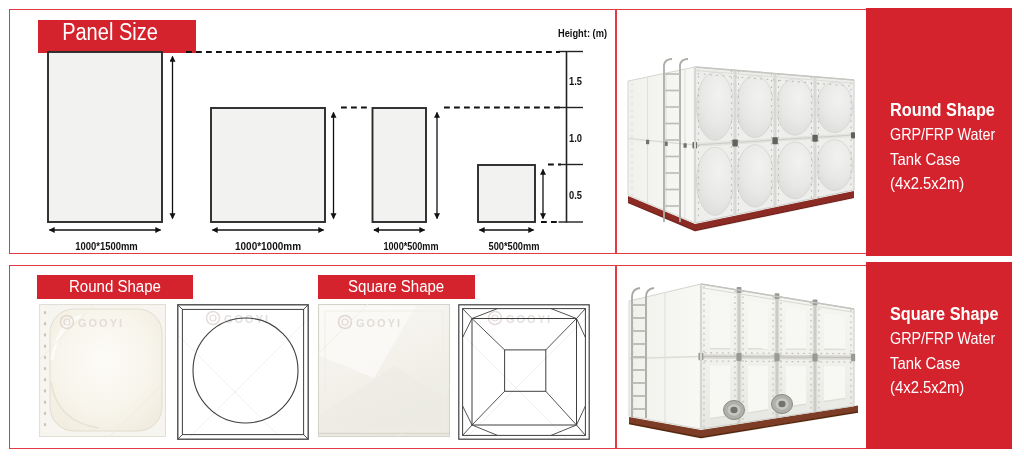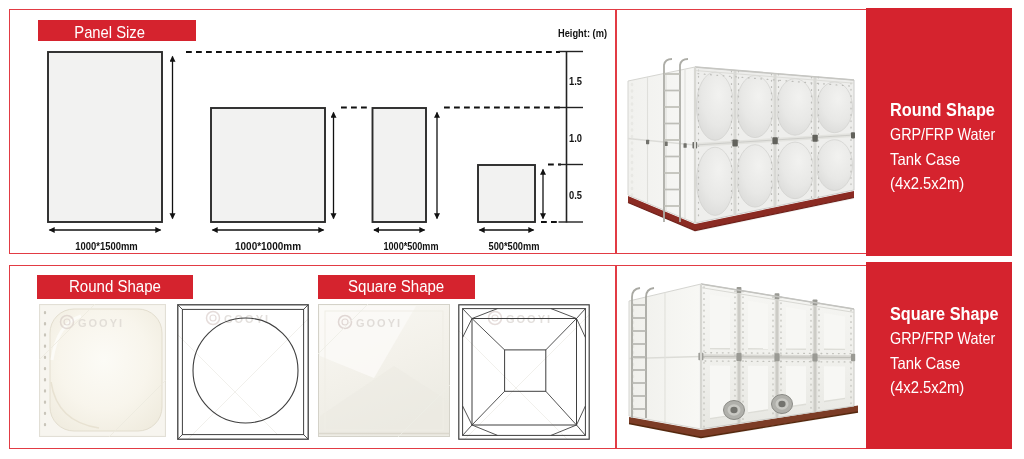--- a/index.html
+++ b/index.html
@@ -6,21 +6,21 @@
   body{font-family:"Liberation Sans", sans-serif;position:relative;}
   .abs{position:absolute;}
   .redlbl{background:#d5232e;color:#fff;text-align:center;}
   .redpanel{background:#d5232e;color:#fff;}
 </style>
 </head>
 <body>
 
 <div class="abs" style="left:9px;top:9px;width:856px;height:243px;border:1.5px solid #e23b44;"></div>
 
-<div class="abs redlbl" style="left:38px;top:20px;width:158px;height:21px;line-height:25px;font-size:17px;"><span style="display:inline-block;transform:scaleX(0.87);position:relative;left:-7px;">Panel Size</span></div>
+<div class="abs redlbl" style="left:38px;top:20px;width:158px;height:33px;line-height:25px;font-size:23px;"><span style="display:inline-block;transform:scaleX(0.87);position:relative;left:-7px;">Panel Size</span></div>
 
 <svg class="abs" style="left:0;top:0;" width="620" height="260" viewBox="0 0 620 260">
   <defs>
     <marker id="au" markerWidth="7" markerHeight="7" refX="5.2" refY="3" orient="auto-start-reverse" markerUnits="userSpaceOnUse">
       <path d="M0,0 L6,3 L0,6 Z" fill="#111"></path>
     </marker>
   </defs>
 
   <rect x="48" y="52" width="114" height="170" fill="#f2f2f1" stroke="#2b2b2b" stroke-width="1.9"></rect>
 

